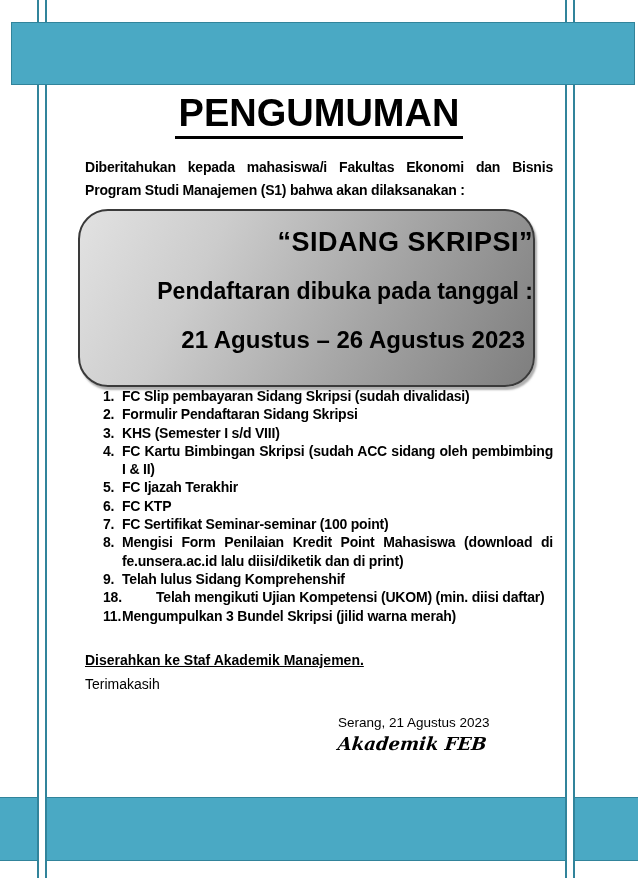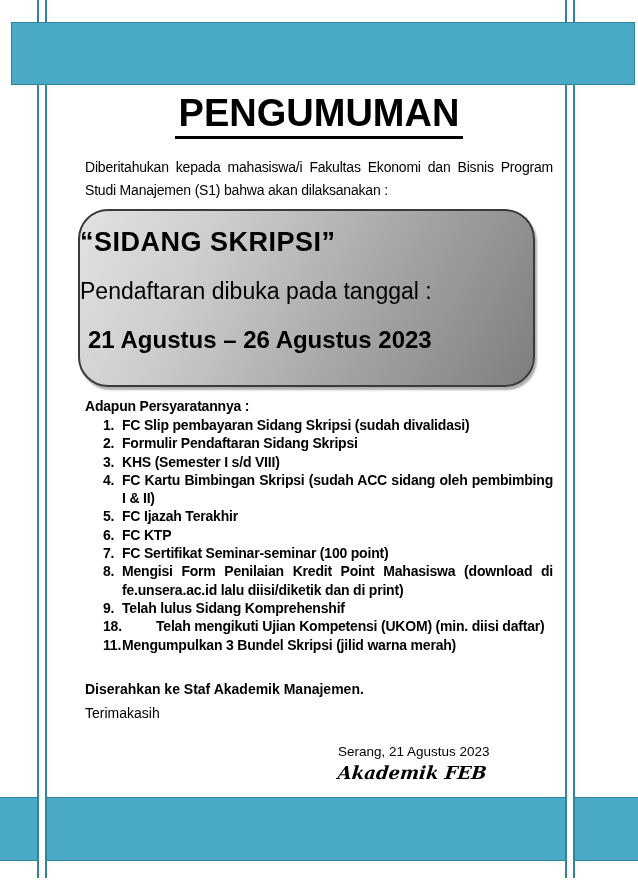--- a/index.html
+++ b/index.html
@@ -16,40 +16,40 @@
   .hbar.top{left:11px;top:22px;width:622px;height:61px;z-index:3;}
   .hbar.bottom{left:-2px;top:797px;width:642px;height:62px;z-index:1;}
   
   .content{position:absolute;left:85px;top:93px;width:468px;z-index:4;}
   .title-wrap{text-align:center;margin:0 0 17px 0;}
   .title{
     display:inline-block;font-size:38px;font-weight:900;letter-spacing:0px;
     line-height:40px;border-bottom:3px solid #000;padding:0 4px 3px 4px;
   }
   .intro{
-    font-size:14px;font-weight:normal;letter-spacing:-0.2px;line-height:23px;
+    font-size:14px;font-weight:bold;letter-spacing:-0.2px;line-height:23px;
     text-align:justify;text-align-last:left;margin:0 0 7px 0;
   }
   .gray-box{
     margin-left:-7px;width:453px;height:158px;
     border:2px solid #3a3a3a;border-radius:30px;
     background:linear-gradient(118deg,#e2e2e2 0%,#cccccc 28%,#a6a6a6 62%,#7e7e7e 100%);
     box-shadow:2px 3px 2px rgba(110,110,110,0.55);
-    text-align:left;padding-top:16px;box-sizing:content-box;
+    text-align:right;padding-top:16px;box-sizing:content-box;
   }
   .box-line1{font-size:27px;font-weight:bold;letter-spacing:0.5px;margin:0 0 20px 0;}
-  .box-line2{font-size:23px;font-weight:normal;margin:0 0 21px 0;}
+  .box-line2{font-size:23px;font-weight:bold;margin:0 0 21px 0;}
   .box-line3{font-size:24px;font-weight:bold;margin:8px;}
   .req-heading{font-size:14px;font-weight:bold;letter-spacing:-0.2px;line-height:18px;margin:10px 0 1px 0;}
   .req-list{margin:0;padding:0;}
   .list-item{display:flex;font-size:14px;font-weight:bold;letter-spacing:-0.2px;line-height:18.3px;}
   .num{flex:none;width:19px;padding-left:18px;}
   .item-text{flex:1;text-align:justify;text-align-last:left;}
   .item-text.indent-first{text-indent:34px;}
-  .closing1{font-size:14px;font-weight:bold;margin:26px 0 0 0;line-height:18px;}
+  .closing1{font-size:14px;font-weight:bold;margin:26px 0 0 0;line-height:18px;text-decoration:underline;}
   .closing2{font-size:14px;font-weight:normal;margin:6px 0 0 0;line-height:18px;}
   .sig-block{margin:21px 45px 0 auto;width:170px;text-align:left;}
   .sig-date{font-size:13.5px;font-weight:normal;line-height:18px;}
   .sig-name{
     font-family:"DejaVu Serif",serif;font-style:italic;font-weight:bold;
     font-size:18px;line-height:24px;transform:skewX(-6deg);
   }
 </style>
 </head>
 <body>
@@ -68,21 +68,20 @@
     </div>
 
     <p class="intro">Diberitahukan kepada mahasiswa/i Fakultas Ekonomi dan Bisnis Program Studi Manajemen (S1) bahwa akan dilaksanakan :</p>
 
     <div class="gray-box">
       <div class="box-line1">“SIDANG SKRIPSI”</div>
       <div class="box-line2">Pendaftaran dibuka pada tanggal :</div>
       <div class="box-line3">21 Agustus – 26 Agustus 2023</div>
     </div>
 
-    <div class="req-heading">Adapun Persyaratannya :</div>
 
     <div class="req-list">
         <div class="list-item">
         <span class="num">1.</span>
         <span class="item-text">FC Slip pembayaran Sidang Skripsi (sudah divalidasi)</span>
       </div>
         <div class="list-item">
         <span class="num">2.</span>
         <span class="item-text">Formulir Pendaftaran Sidang Skripsi</span>
       </div>

